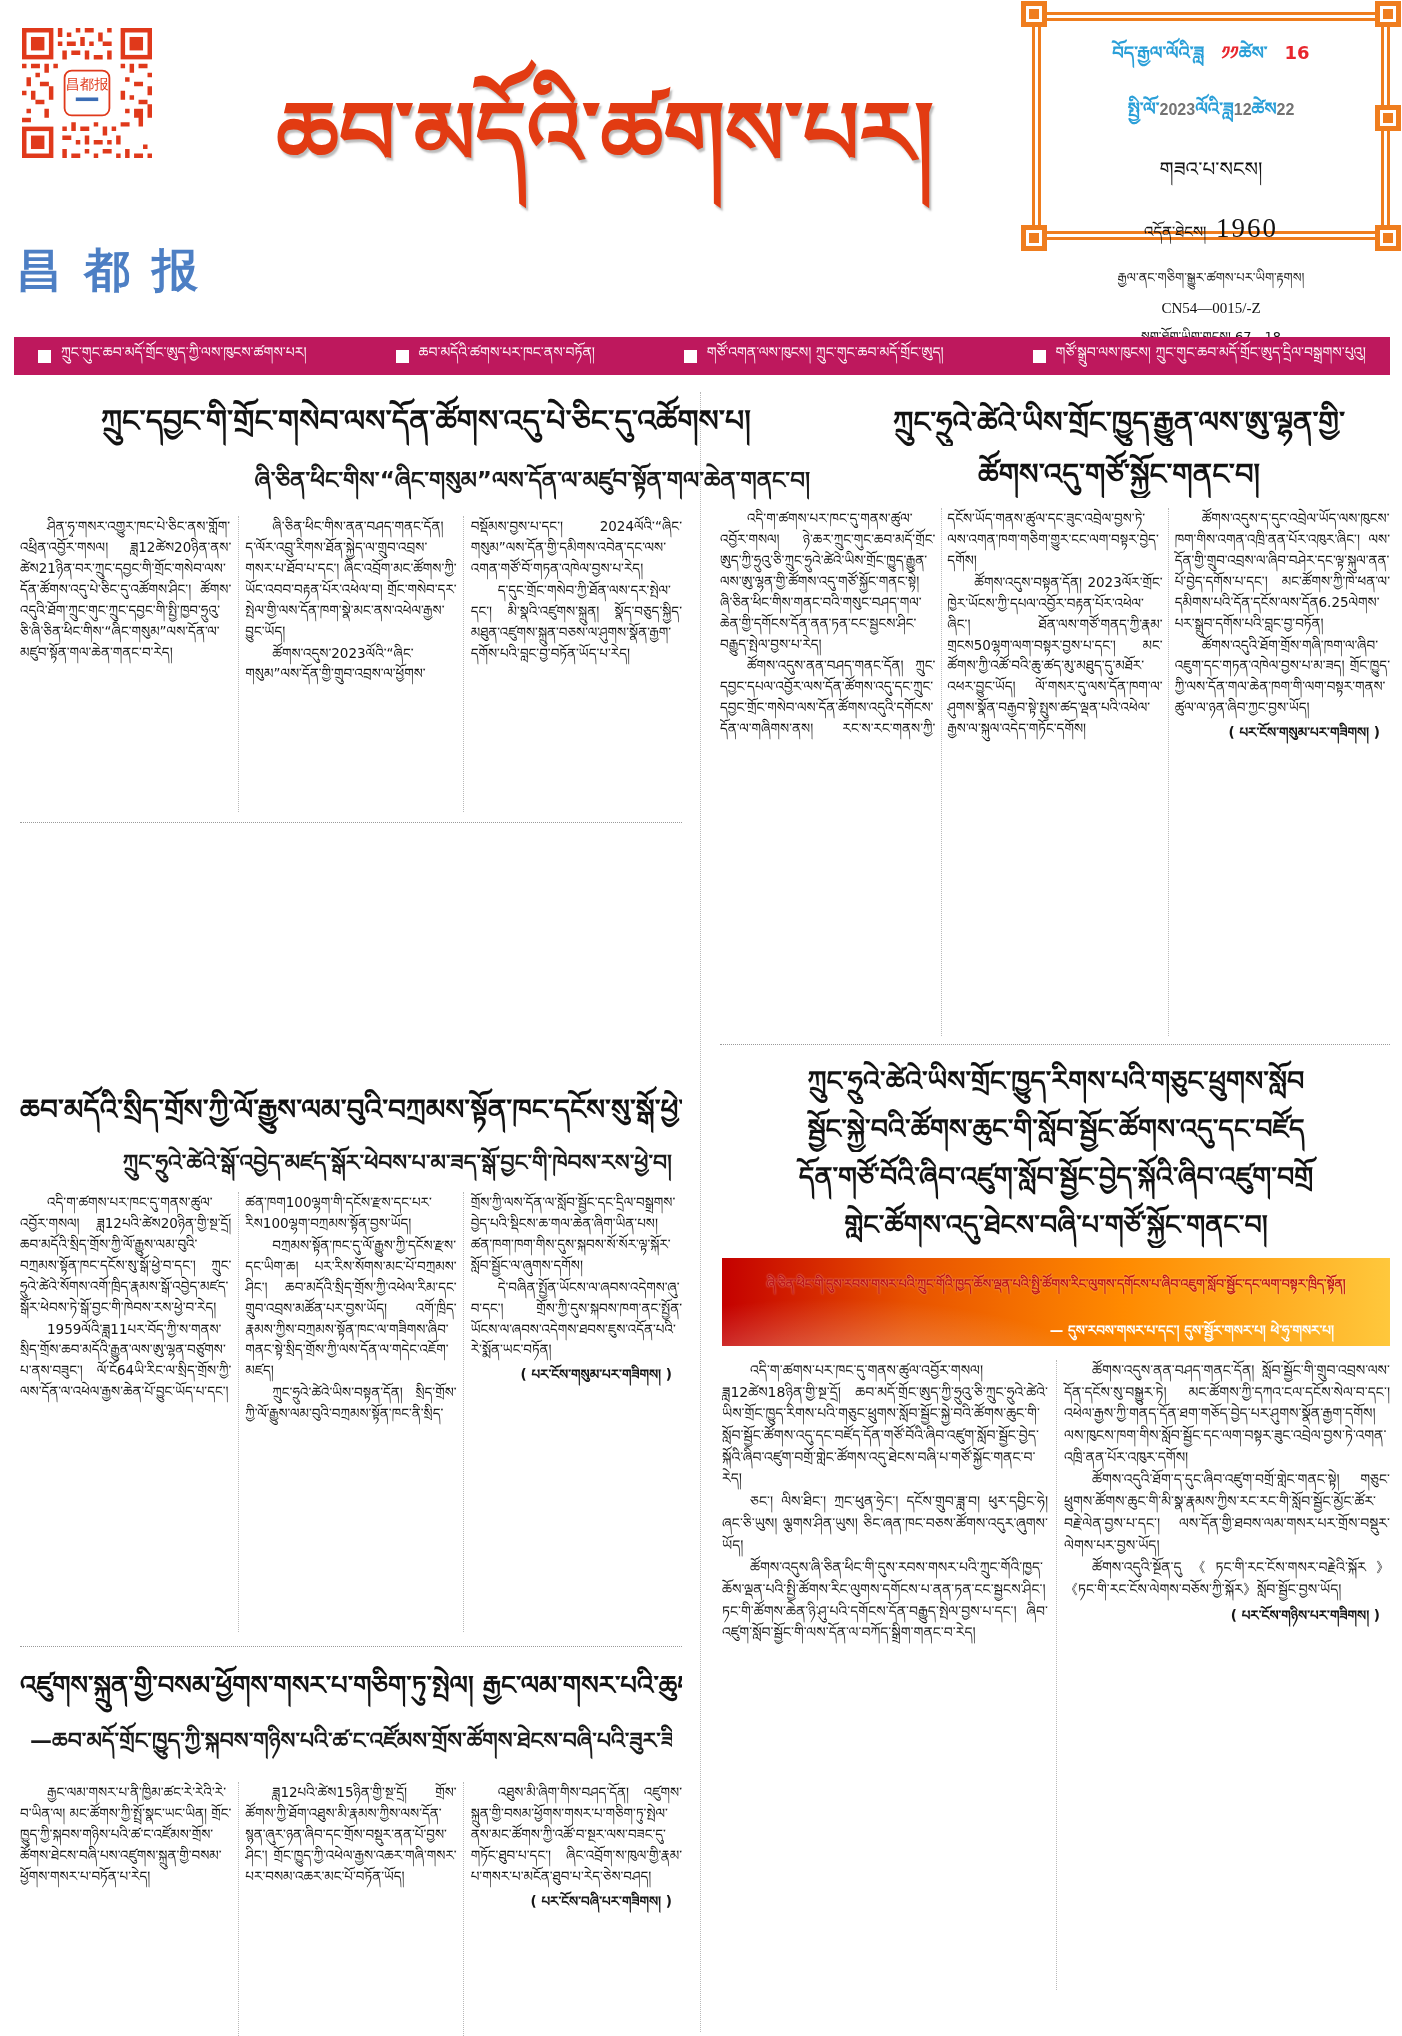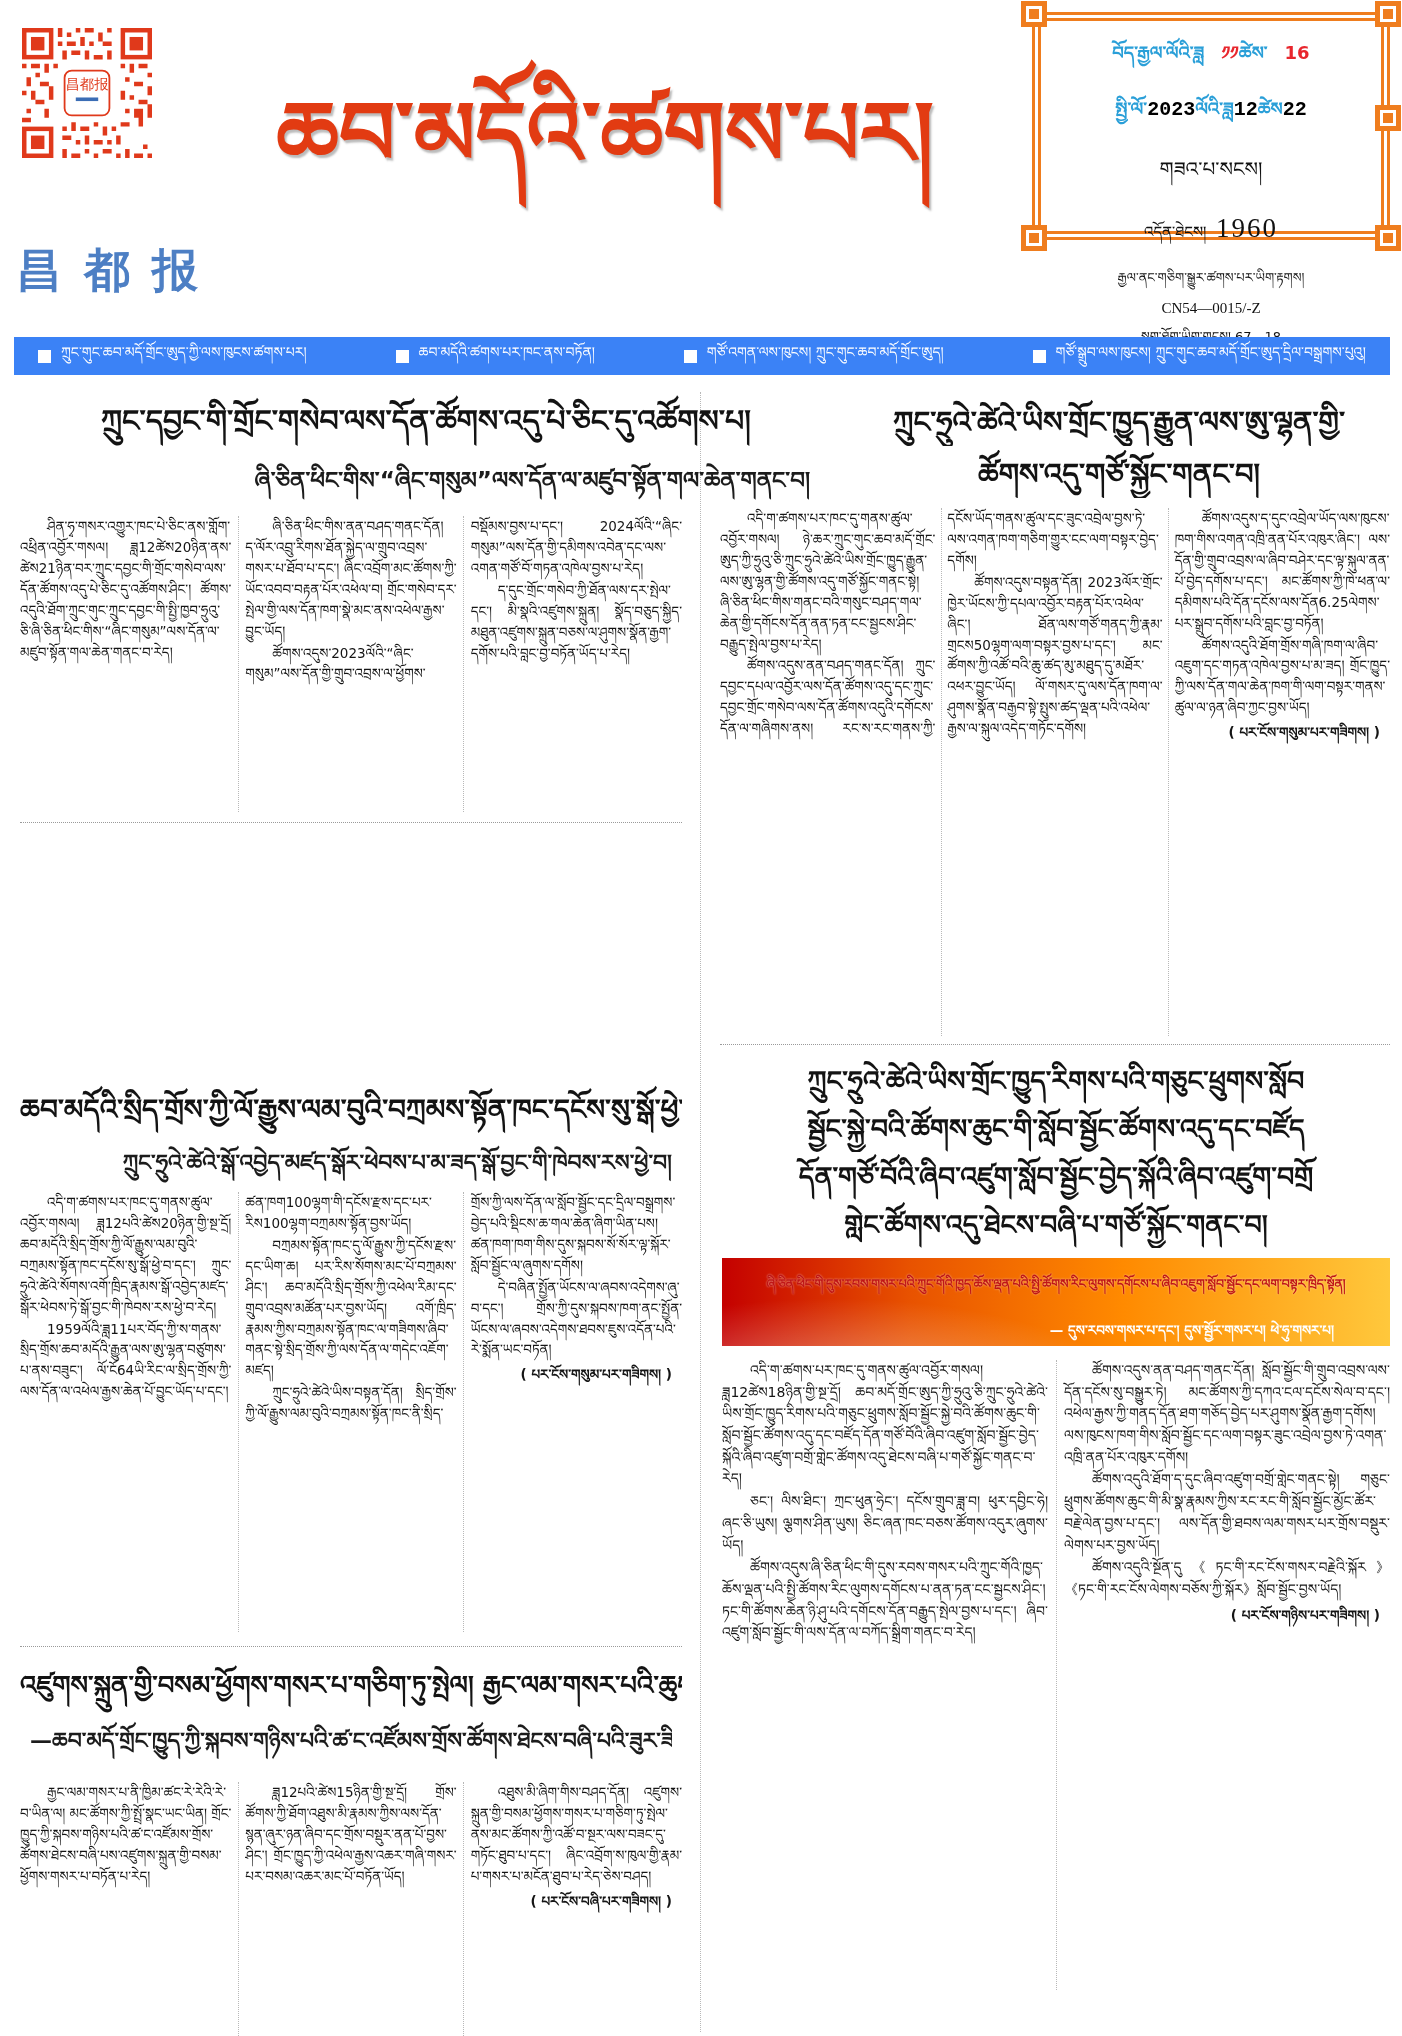--- a/index.html
+++ b/index.html
@@ -35,32 +35,32 @@
   }
   .knot { position:absolute; width:26px; height:26px; background:#fff;
     border:5px solid #ef7d1e; box-sizing:border-box; }
   .knot::after { content:""; position:absolute; left:3px; top:3px; width:10px; height:10px; background:#ef7d1e; }
   .knot.tl { left:-20px; top:-20px; } .knot.tr { right:-20px; top:-20px; }
   .knot.bl { left:-20px; bottom:-20px; } .knot.br { right:-20px; bottom:-20px; }
   .knot.mr { right:-20px; top:84px; }
   .ib-line1 { font-size:18px; color:#2a9fd8; font-weight:700; margin-top:4px; white-space:nowrap; overflow:hidden; }
   .ib-line1 .num { color:#e8262d;padding-left:17px; }
   .ib-line2 { font-size:18px; color:#2a9fd8; font-weight:700; margin-top:6px; white-space:nowrap; overflow:hidden; }
-  .ib-line2 .num { color:#000000; font-family:Liberation Mono, monospace; font-size:20px; }
+  .ib-line2 .num { color:#737373; font-family:Liberation Sans, sans-serif; font-size:16px; }
   .ib-line3 { font-size:20px; color:#111; margin-top:8px; }
   .ib-line4 { font-size:15px; color:#111; margin-top:10px; }
   .ib-line4 .big { font-family:"Liberation Serif",serif; font-size:27px; letter-spacing:2px; }
   .ib-line5 { font-size:13px; color:#111; margin-top:6px; white-space:nowrap; overflow:hidden; }
   .ib-line6 { font-family:"Liberation Serif",serif; font-size:15px; color:#111; }
   .ib-line7 { font-size:13px; color:#111; margin-top:5px; }
 
   
   .notice-bar {
     left:14px; top:337px; width:1376px; height:38px;
-    background:#3b82f6; color:#fff; display:flex; align-items:center;
+    background:#be185d; color:#fff; display:flex; align-items:center;
     justify-content:space-between; padding:0 24px; box-sizing:border-box;
     font-size:14px; white-space:nowrap; overflow:hidden;
   }
   .nb-item { display:flex; align-items:center; overflow:hidden; }
   .nb-bullet { width:13px; height:13px; background:#fff; margin-right:10px; flex:0 0 auto; }
 
   
   .headline { font-weight:700; color:#131313; text-align:center;
     white-space:nowrap; overflow:hidden; }
   .subhead  { font-weight:700; color:#1c1c1c; text-align:right;

